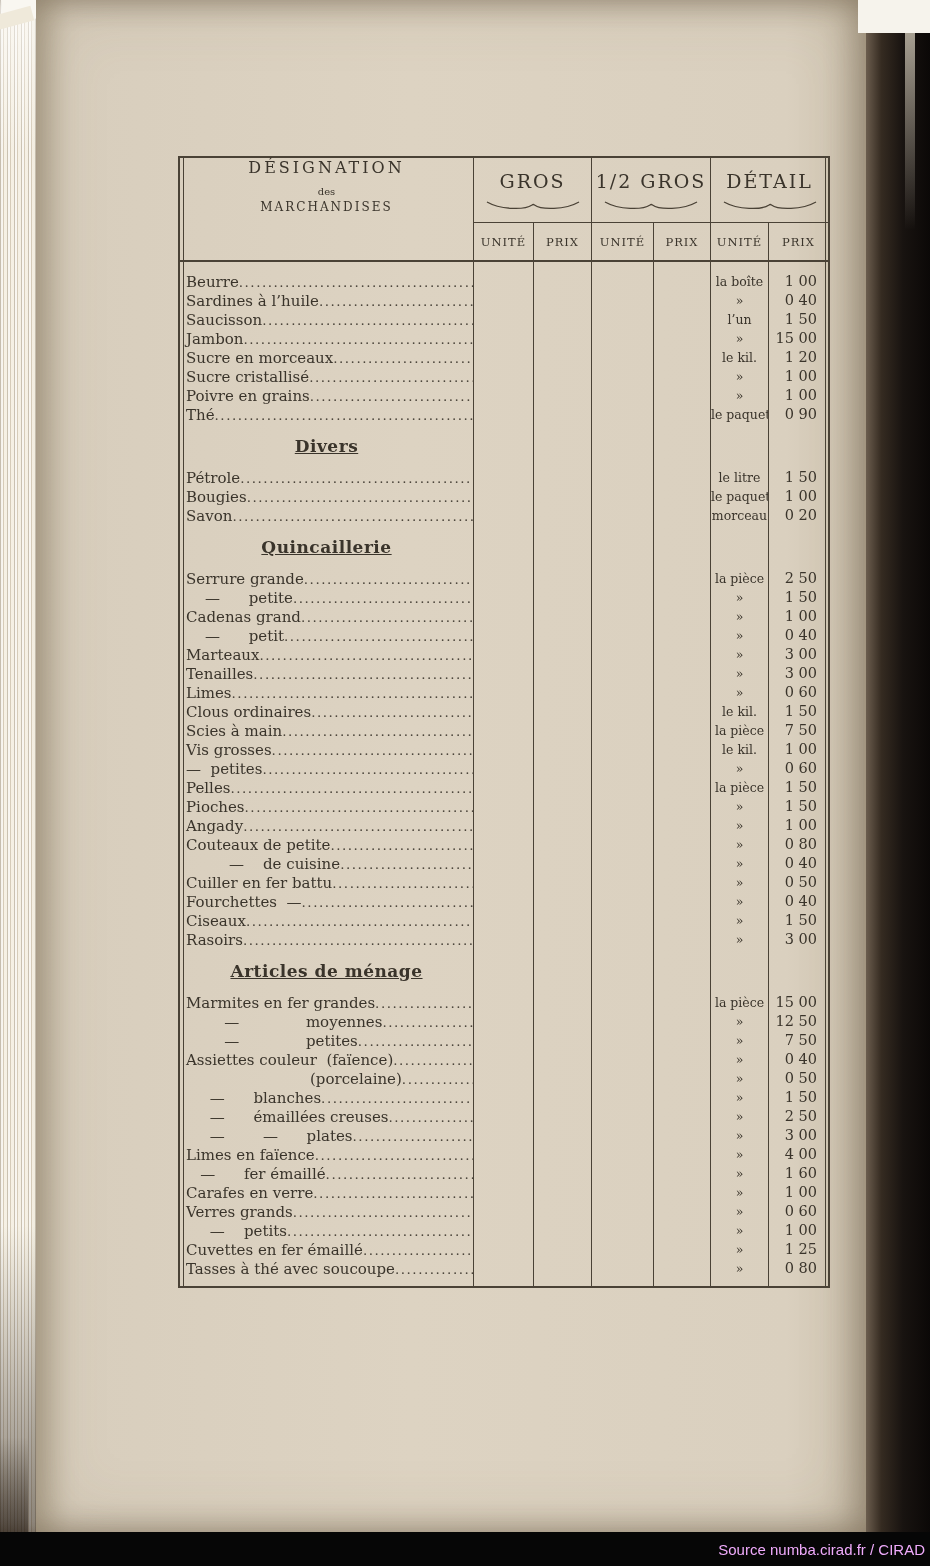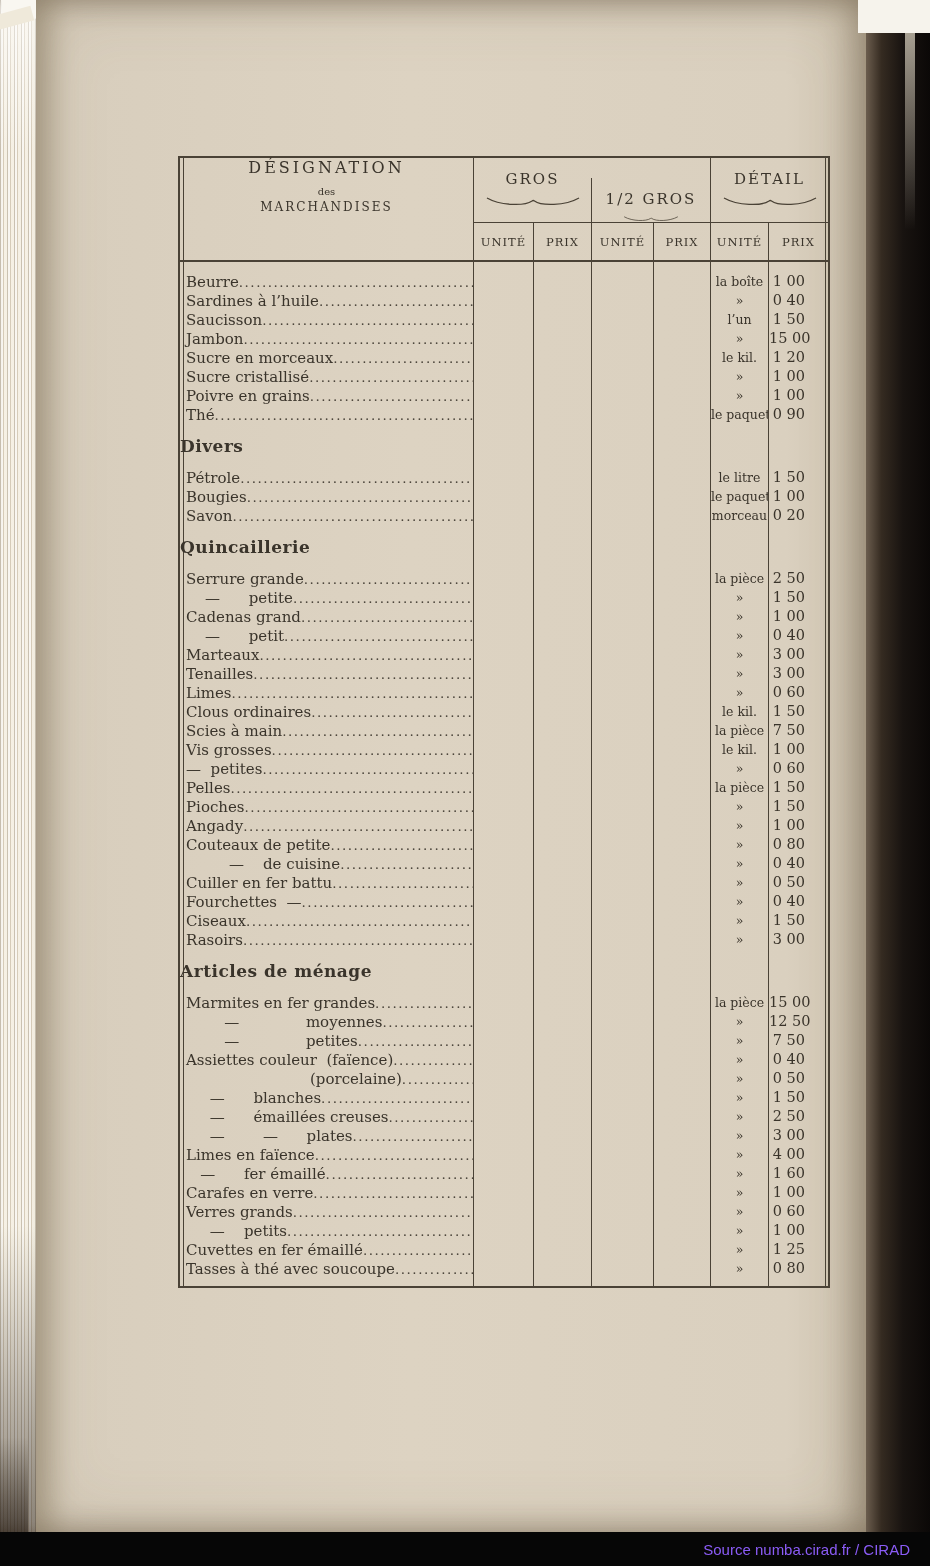--- a/index.html
+++ b/index.html
@@ -66,47 +66,47 @@
     display:grid;
     grid-template-columns:293px 60px 58px 62px 57px 58px 60px;
     grid-template-rows:64px 38px;
     border-bottom:2px solid var(--line);
   }
   .th-desig{grid-area:1/1/3/2;display:flex;flex-direction:column;align-items:center;}
   .th-desig .l1{font-size:16px;letter-spacing:3px;}
   .th-desig .l2{font-size:10px;margin-top:9px;}
   .th-desig .l3{font-size:12px;letter-spacing:2px;margin-top:3px;}
   .th-group{display:flex;flex-direction:column;align-items:center;padding-top:12px;border-left:1.5px solid var(--line);}
-  .g1{grid-area:1/2/2/4;} .g2{grid-area:1/4/2/6;margin-top:20px;} .g3{grid-area:1/6/2/8;}
-  .th-group .glabel{font-size:15px;letter-spacing:2px;white-space:nowrap;}
+  .g1{grid-area:1/2/2/4;} .g2{grid-area:1/4/2/6;} .g3{grid-area:1/6/2/8;}
+  .th-group .glabel{font-size:19px;letter-spacing:2px;white-space:nowrap;}
   .brace{margin-top:7px;}
   .th-sub{border-left:1px solid var(--line);border-top:1px solid var(--line);
     display:flex;align-items:center;justify-content:center;font-size:11.5px;letter-spacing:1px;}
   .s1{grid-area:2/2/3/3;} .s2{grid-area:2/3/3/4;} .s3{grid-area:2/4/3/5;}
   .s4{grid-area:2/5/3/6;} .s5{grid-area:2/6/3/7;} .s6{grid-area:2/7/3/8;}
   .tbody{position:relative;z-index:1;}
   .trow{display:grid;grid-template-columns:293px 60px 58px 62px 57px 58px 60px;}
   .data-row{height:19px;}
   .heading-row{height:44px;}
   .trow .c{border-left:1px solid var(--line);overflow:hidden;}
   .trow .c:first-child{border-left:none;}
   .c-desig{display:flex;align-items:baseline;padding-left:6px;}
   .label{white-space:pre;font-size:15px;line-height:19px;}
   .dots{flex:1;overflow:hidden;white-space:nowrap;opacity:.9;line-height:19px;}
   .dots::after{content:"....................................................................................";letter-spacing:1.5px;font-size:13.5px;}
-  .c-heading{display:flex;align-items:center;justify-content:flex-start;}
+  .c-heading{display:flex;align-items:center;justify-content:center;text-decoration:underline;}
   .section-title{font-weight:bold;font-size:17px;letter-spacing:.5px;}
   .c-unite{font-size:12.5px;text-align:center;line-height:19px;white-space:nowrap;}
-  .c-prix{font-size:14.5px;text-align:right;padding-right:23px;line-height:19px;white-space:pre;}
+  .c-prix{font-size:14.5px;text-align:right;padding-right:11px;line-height:19px;white-space:pre;}
   
   .source-bar{
     position:absolute;left:0;right:0;bottom:0;height:34px;z-index:6;
-    background:var(--bar);color:#8b5cf6;
+    background:var(--bar);color:#f0abfc;
     display:flex;align-items:center;justify-content:flex-end;
-    padding-right:20px;
+    padding-right:5px;
     font-family:"Liberation Sans","DejaVu Sans",sans-serif;font-size:15px;
   }
 </style>
 </head>
 <body>
 
 <div class="stack"></div>
 <div class="corner-a"></div>
 <div class="corner-b"></div>
 <div class="bl-shadow"></div>

